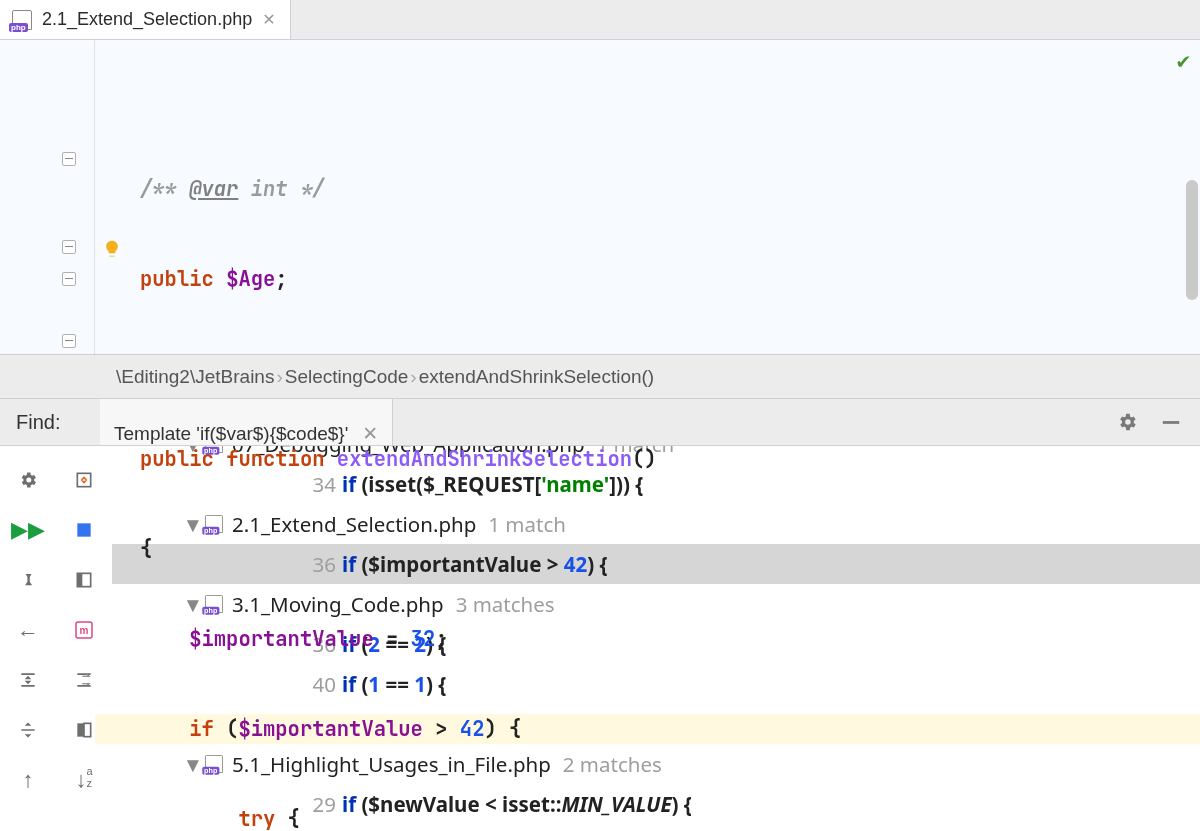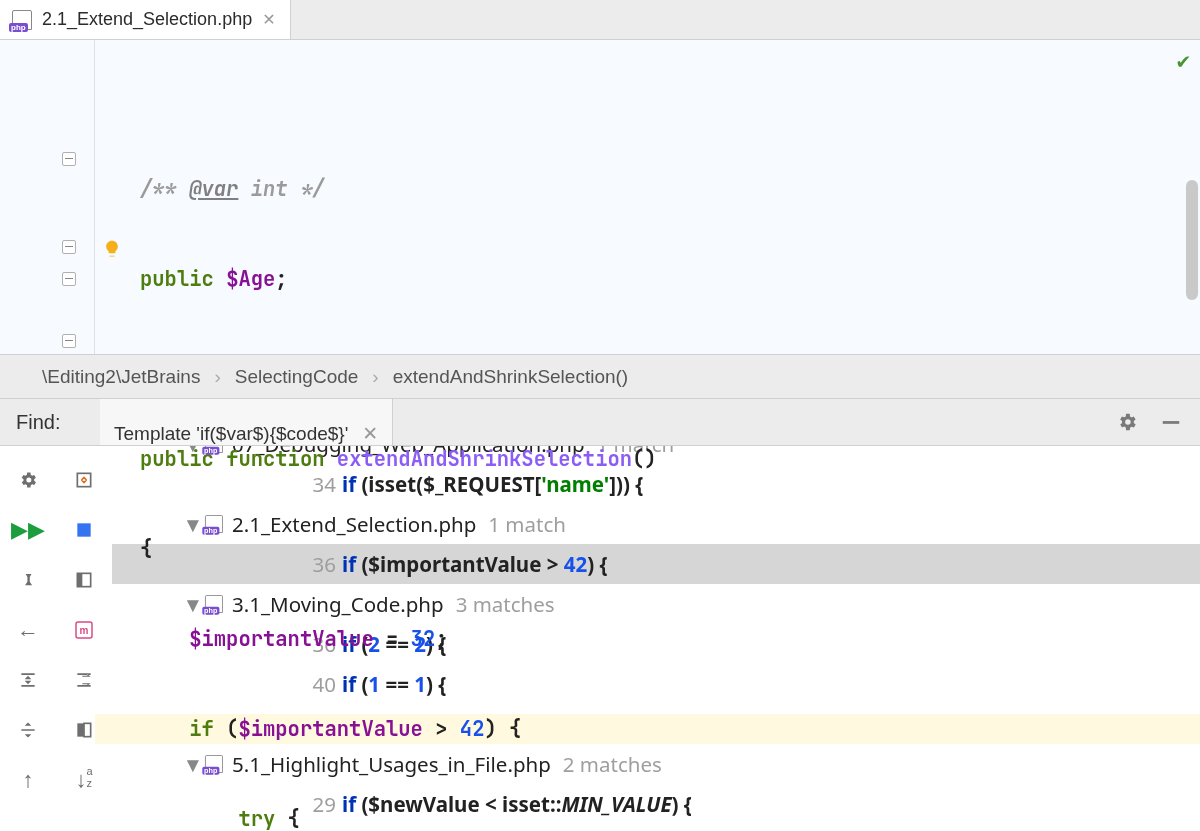--- a/index.html
+++ b/index.html
@@ -77,41 +77,41 @@
   font-size: 20.5px;
   font-weight: 600;
   line-height: 30px;
   white-space: pre;
   position: relative;
 }
 .code-lines .ln { padding-left: 45px; height: 30px; }
 .hl-line { background: #fff9df; }
 .c-comment { color: #9a9a9a; font-style: italic; }
 .c-tag { color: #808080; font-style: italic; font-weight: 700; text-decoration: underline;}
-.c-kw { color: #4d7c0f; font-weight: 700; }
+.c-kw { color: #c2410c; font-weight: 700; }
 .c-var { color: #871094; }
 .c-func { color: #8b5cf6; }
 .c-num { color: #1750eb; }
 .c-plain { color: #222; }
 .analysis-ok {
   position: absolute; right: 10px; top: 6px; color: #489532; font-size: 22px; font-weight: 900;
 }
 .mini-scroll {
   position: absolute; right: 2px; top: 140px; width: 12px; height: 120px;
   background: #c9c9c9; border-radius: 6px;
 }
 
 
 .breadcrumbs {
   height: 44px;
   background: #ececec;
   border-top: 1px solid #d0d0d0;
   display: flex; align-items: center;
-  padding-left: 42px;
-  font-size: 19px; color: #555; gap: 14px;
+  padding-left: 116px;
+  font-size: 19px; color: #555; gap: 2px;
 }
 .breadcrumbs .sep { color: #aaa; }
 
 
 .find-header {
   height: 48px;
   background: #ececec;
   border-top: 1px solid #d0d0d0;
   border-bottom: 1px solid #d0d0d0;
   display: flex; align-items: center;

